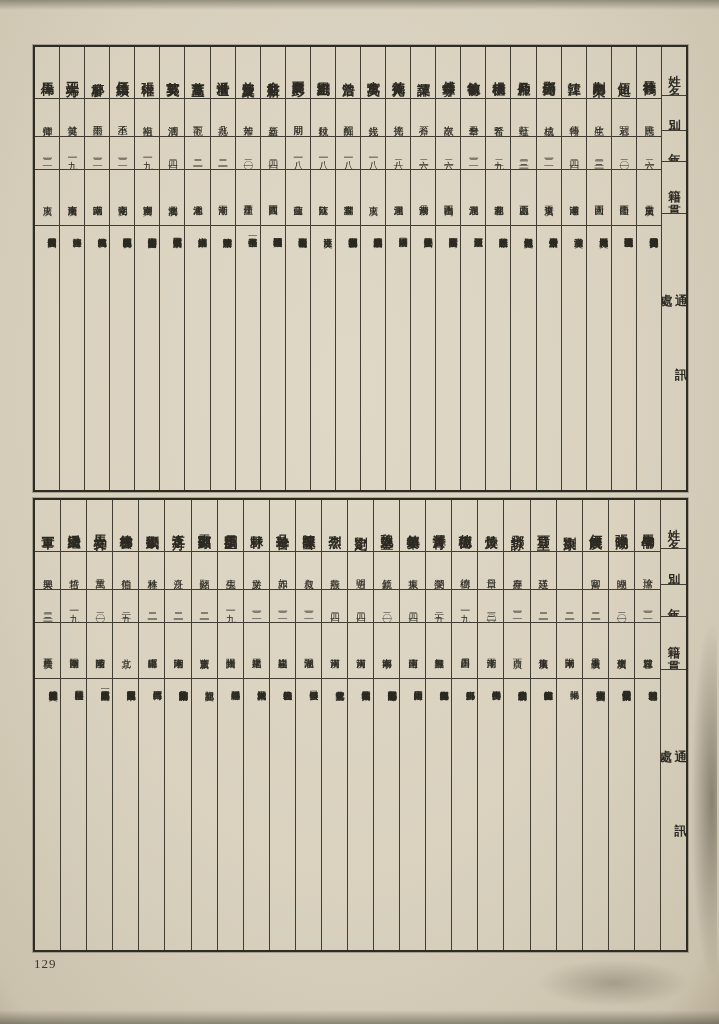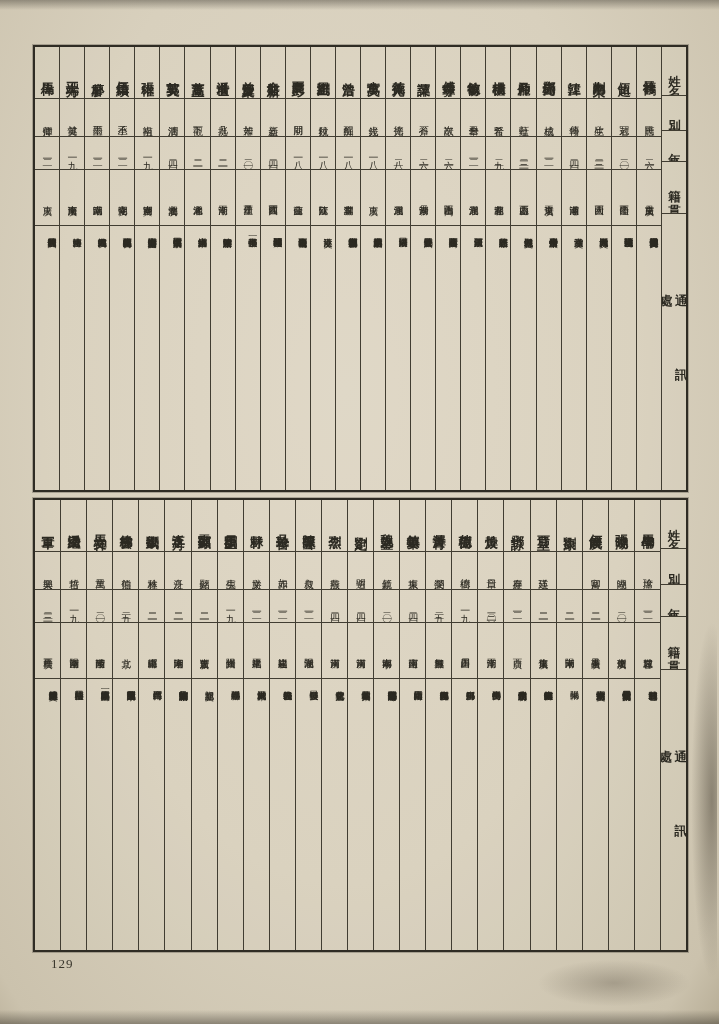--- a/index.html
+++ b/index.html
@@ -61,21 +61,21 @@
   
   .header-col .cell { font-size: 12.5px; font-weight: 600; }
   .header-col .h-name    { letter-spacing: 11px; padding-top: 11px; }
   .header-col .h-alias   { letter-spacing: 7px;  padding-top: 7px; }
   .header-col .h-age     { letter-spacing: 5px;  padding-top: 5px; }
   .header-col .h-origin  { letter-spacing: 14px; padding-top: 14px; }
   .header-col .h-address { flex: 1 1 auto; border-bottom: none; display: flex;
                            letter-spacing: 74px; padding-top: 70px; }
 
   .page-number {
-    position: absolute; left: 51px; top: 956px;
+    position: absolute; left: 34px; top: 956px;
     font-size: 13px; color: #39362c; letter-spacing: 1px;
   }
 </style>
 </head>
 <body>
 
 <div class="page">
 
   <div class="artifact top-edge"></div>
   <div class="artifact bottom-edge"></div>

